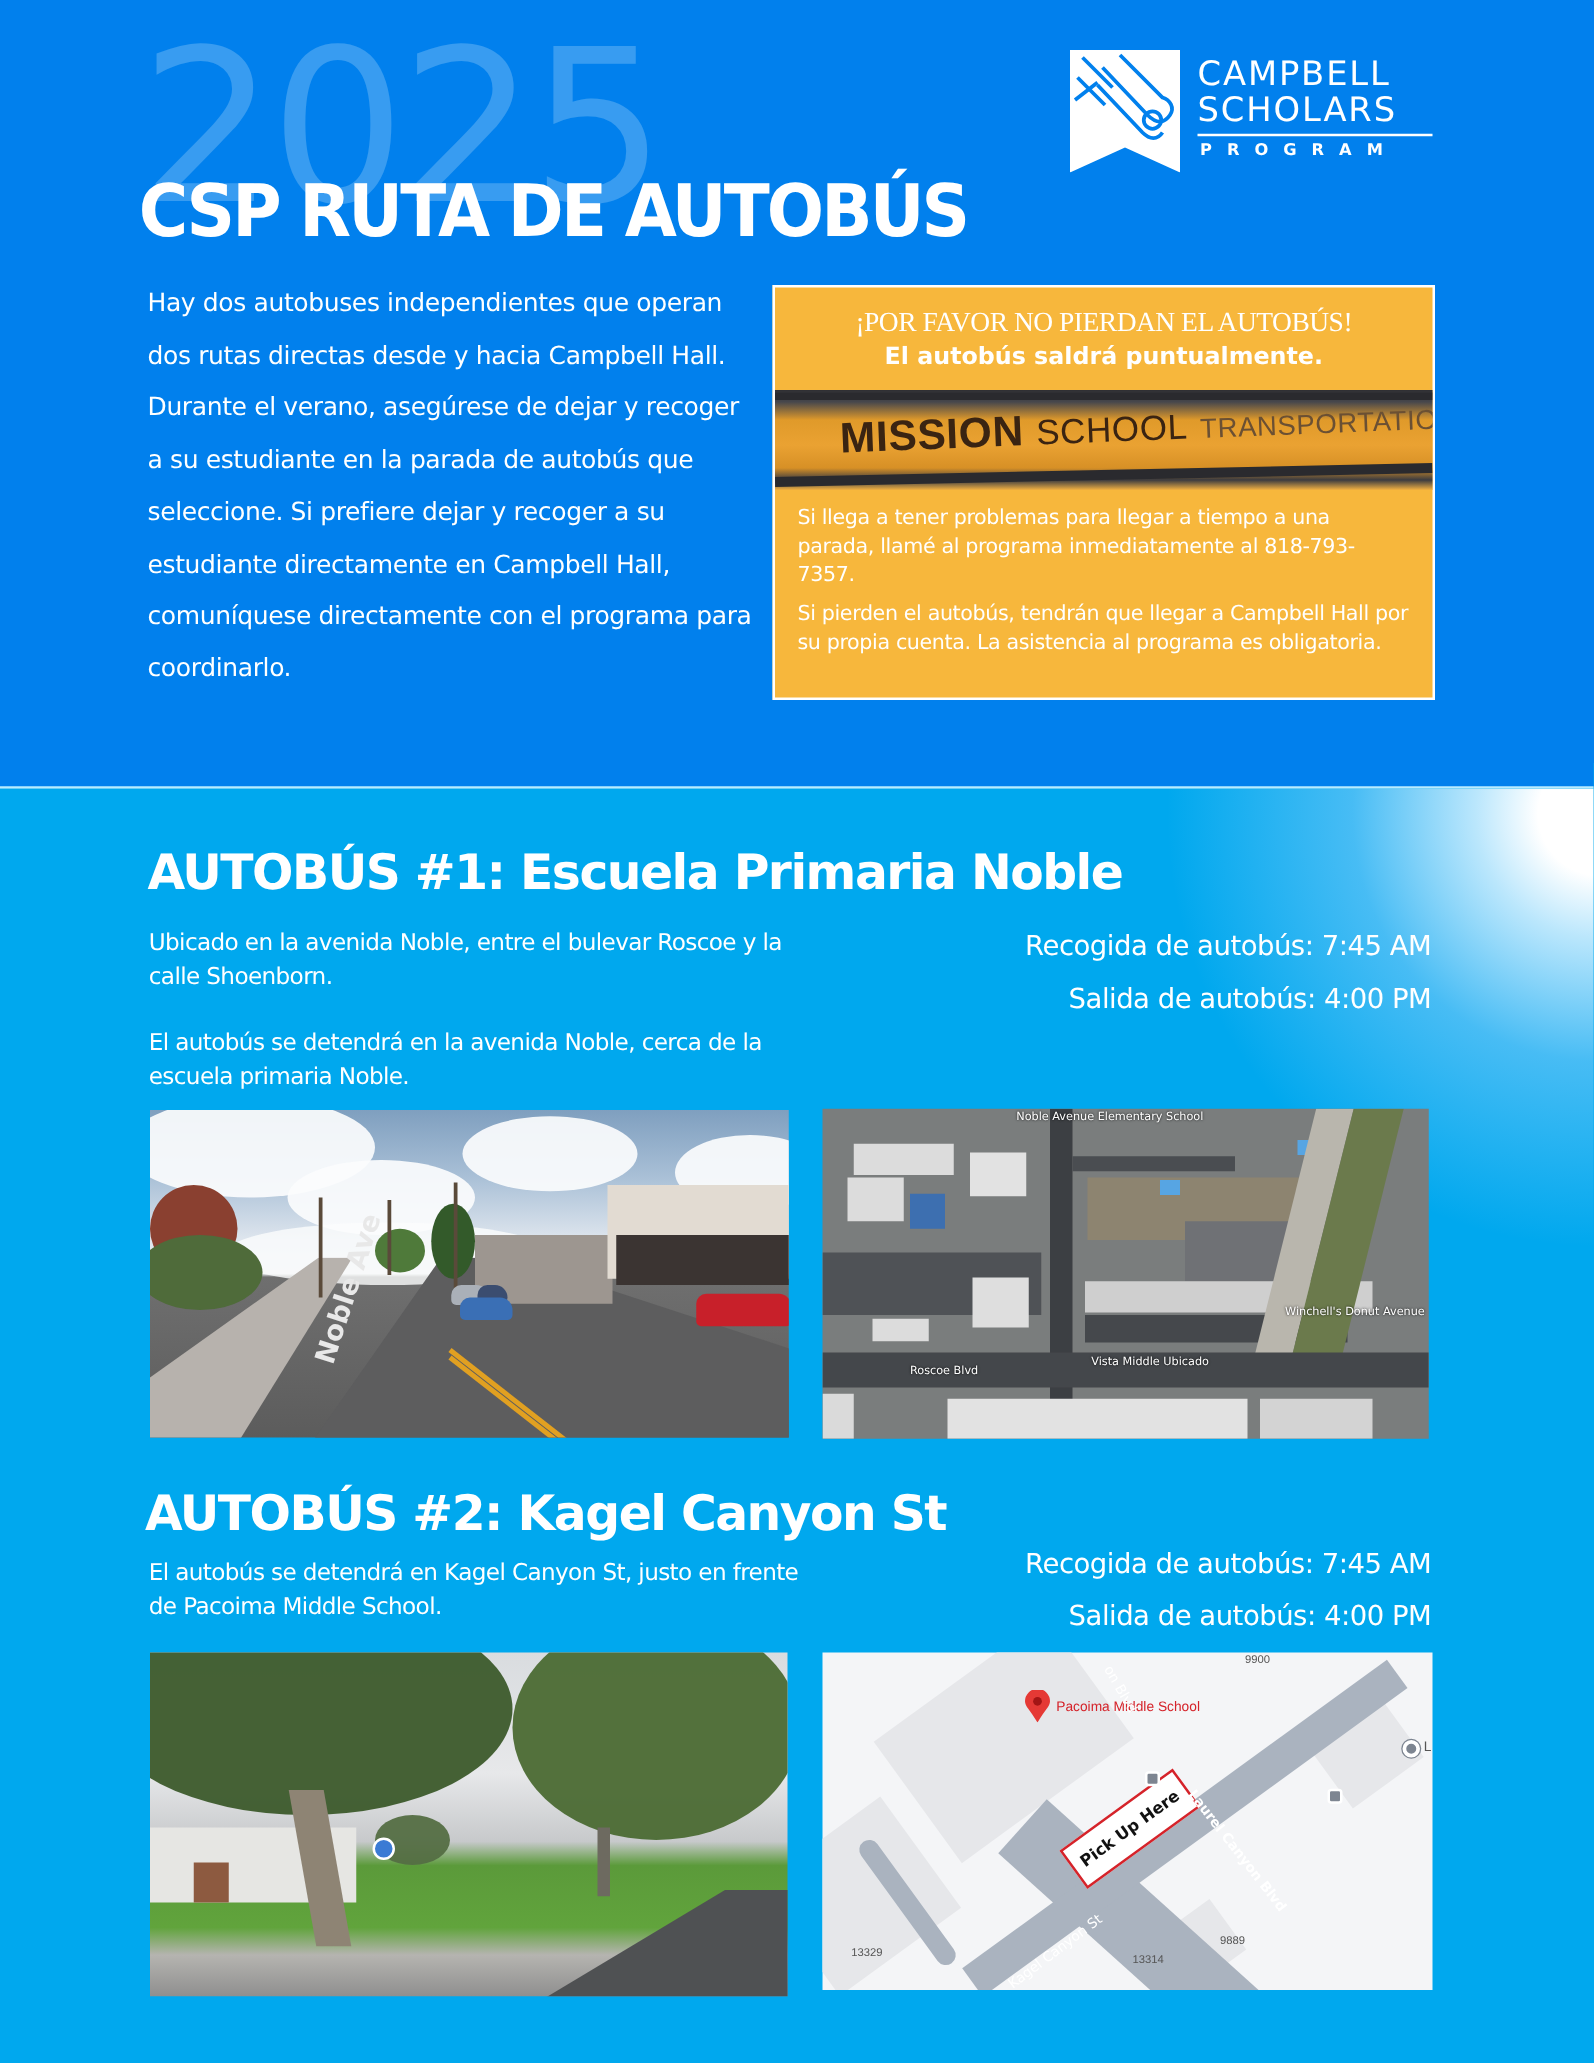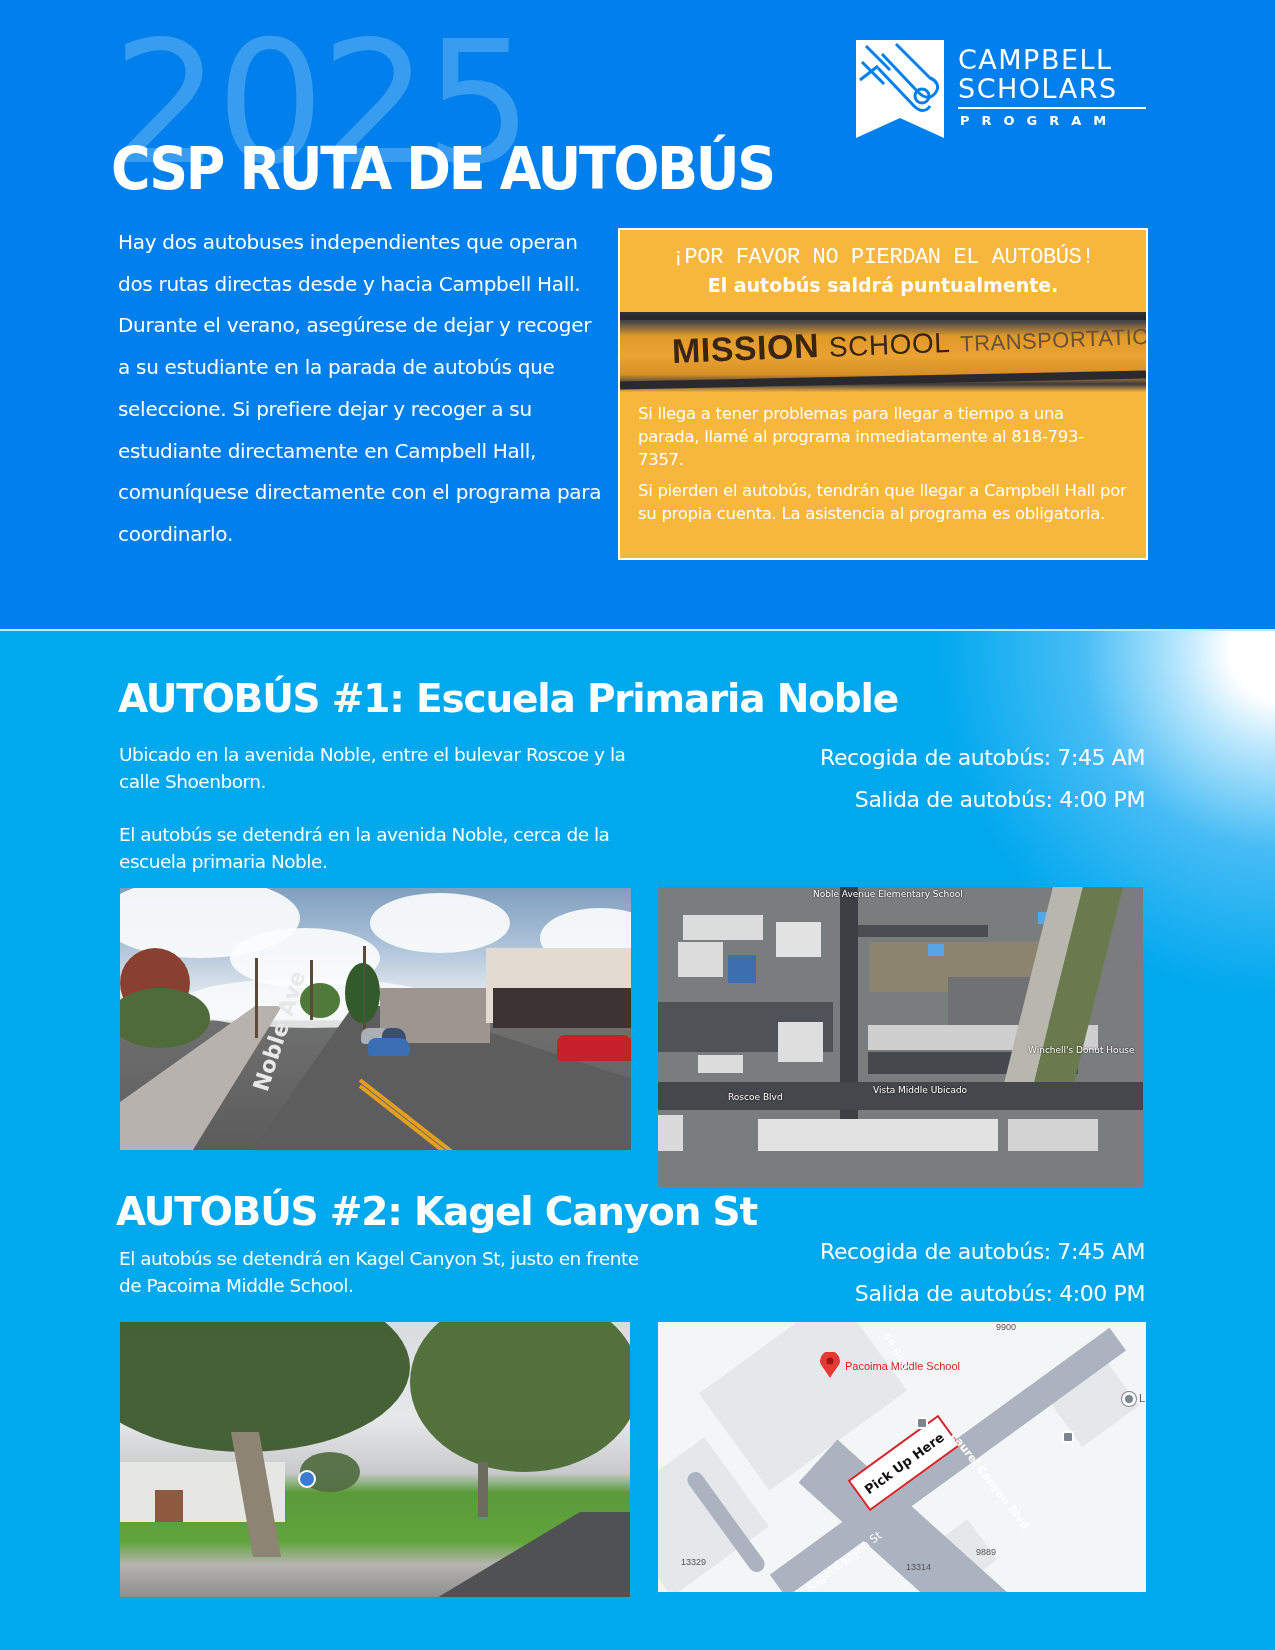--- a/index.html
+++ b/index.html
@@ -15,21 +15,21 @@
   .logo-mark { position: absolute; left: 0; top: 0; width: 88px; height: 98px; }
   .logo-text { position: absolute; left: 102px; top: 5px; font-family: "DejaVu Sans", sans-serif; }
   .logo-line1, .logo-line2 { font-size: 27px; line-height: 29px; letter-spacing: 1.5px; font-weight: normal; }
   .logo-rule { width: 188px; height: 2px; background: #fff; margin-top: 4px; }
   .logo-line3 { font-size: 13px; font-weight: bold; letter-spacing: 12px; margin-top: 4px; margin-left: 2px; }
 
   .intro { position: absolute; left: 118px; top: 222px; width: 490px; font-family: "DejaVu Sans", sans-serif; font-size: 20px; line-height: 41.7px; letter-spacing: -0.3px; }
 
   .notice { position: absolute; left: 618px; top: 228px; width: 530px; height: 332px; border: 2px solid #fff; background: #f7b73c; }
   .notice-head { text-align: center; padding-top: 14px; height: 82px; }
-  .notice-title { font-family: Liberation Mono, monospace; font-size: 22px; letter-spacing: -0.4px; line-height: 28px; }
+  .notice-title { font-family: Liberation Serif, serif; font-size: 22px; letter-spacing: -0.4px; line-height: 28px; }
   .notice-sub { font-family: "DejaVu Sans", sans-serif; font-size: 19px; font-weight: bold; line-height: 26px; }
   .notice-photo { position: relative; height: 80px; overflow: hidden; background: linear-gradient(180deg, #2f2f33 0%, #47474c 12%, #e09a2a 30%, #eaa232 55%, #d79026 78%, #3b3b40 90%, #f2b142 100%); }
   .notice-photo .bus-text { position: absolute; left: 52px; top: 20px; font-family: "Liberation Sans", sans-serif; font-size: 34px; color: #3a2412; font-weight: bold; transform: rotate(-2.3deg); transform-origin: left; white-space: nowrap; letter-spacing: 0.5px; }
   .notice-photo .bus-text span { font-size: 28px; font-weight: normal; }
   .notice-photo .bus-text .small { font-size: 22px; color: #6b5033; }
   .notice-photo .stripe { position: absolute; left: 0; right: 0; height: 6px; background: #2a2a2e; }
   .notice-body { padding: 10px 18px 0 18px; font-family: "DejaVu Sans", sans-serif; font-size: 16.5px; line-height: 23px; letter-spacing: -0.3px; }
   .notice-body p + p { margin-top: 8px; }
 
   .divider { position: absolute; left: 0; top: 629px; width: 1275px; height: 2px; background: #b8ecff; }
@@ -164,21 +164,21 @@
     <div class="pole" style="left:190px; top:72px; height:60px;"></div>
     <div class="car" style="left:241px; top:140px; width:30px; height:16px; background:#aab0b8;"></div>
     <div class="car" style="left:262px; top:140px; width:24px; height:14px; background:#3b4d70;"></div>
     <div class="car" style="left:248px; top:150px; width:42px; height:18px; background:#3a6fb5;"></div>
     <div class="car" style="left:437px; top:147px; width:76px; height:26px; background:#c8202a;"></div>
     <div class="yline"></div>
     <div class="yline yline2"></div>
     <div class="street-label">Noble Ave</div>
   </div>
 
-  <div class="photo aerial" style="left:658px; top:256px; width:485px; height:300px;">
+  <div class="photo aerial" style="left:658px; top:256px; width:485px; height:264px;">
     <div class="blk" style="left:25px; top:28px; width:80px; height:25px; background:#dcdcdc;"></div>
     <div class="blk" style="left:20px; top:55px; width:45px; height:35px; background:#dcdcdc;"></div>
     <div class="blk" style="left:70px; top:68px; width:28px; height:28px; background:#3d6fb0;"></div>
     <div class="blk" style="left:118px; top:35px; width:45px; height:35px; background:#e2e2e2;"></div>
     <div class="blk" style="left:0; top:115px; width:175px; height:50px; background:#4f5256;"></div>
     <div class="blk" style="left:120px; top:135px; width:45px; height:40px; background:#dedede;"></div>
     <div class="blk" style="left:40px; top:168px; width:45px; height:18px; background:#dcdcdc;"></div>
     <div class="blk" style="left:182px; top:0; width:18px; height:240px; background:#3c3f43;"></div>
     <div class="blk" style="left:200px; top:38px; width:130px; height:12px; background:#4a4d51;"></div>
     <div class="blk" style="left:212px; top:55px; width:170px; height:50px; background:#8d8470;"></div>
@@ -187,21 +187,21 @@
     <div class="blk" style="left:290px; top:90px; width:125px; height:48px; background:#6f7175;"></div>
     <div class="blk" style="left:210px; top:138px; width:230px; height:25px; background:#cfcfcf;"></div>
     <div class="blk" style="left:210px; top:165px; width:210px; height:22px; background:#45484c;"></div>
     <div class="blk" style="left:370px; top:0; width:30px; height:200px; background:#b9b6ad; transform: skewX(-14deg);"></div>
     <div class="blk" style="left:400px; top:0; width:40px; height:200px; background:#6b7a4c; transform: skewX(-14deg);"></div>
     <div class="blk" style="left:0; top:195px; width:485px; height:28px; background:#44474b;"></div>
     <div class="blk" style="left:100px; top:232px; width:240px; height:32px; background:#e2e2e2;"></div>
     <div class="blk" style="left:0; top:228px; width:25px; height:36px; background:#dadada;"></div>
     <div class="blk" style="left:350px; top:232px; width:90px; height:32px; background:#d3d3d3;"></div>
     <div class="label" style="left:155px; top:2px;">Noble Avenue Elementary School</div>
-    <div class="label" style="left:370px; top:158px;">Winchell's Donut House</div>
+    <div class="label" style="left:370px; top:158px;">Winchell's Donut Avenue</div>
     <div class="label" style="left:70px; top:205px;">Roscoe Blvd</div>
     <div class="label" style="left:215px; top:198px;">Vista Middle Ubicado</div>
   </div>
 
   <h2 class="bus-title" style="left:116px; top:557px;">AUTOBÚS  #2: Kagel Canyon St</h2>
   <p class="bus-desc" style="left:119px; top:614px; width:540px;">El autobús se detendrá en Kagel Canyon St, justo en frente de Pacoima Middle School.</p>
   <div class="times" style="top:600px;">
     <div>Recogida de autobús: 7:45 AM</div>
     <div>Salida de autobús: 4:00 PM</div>
   </div>

